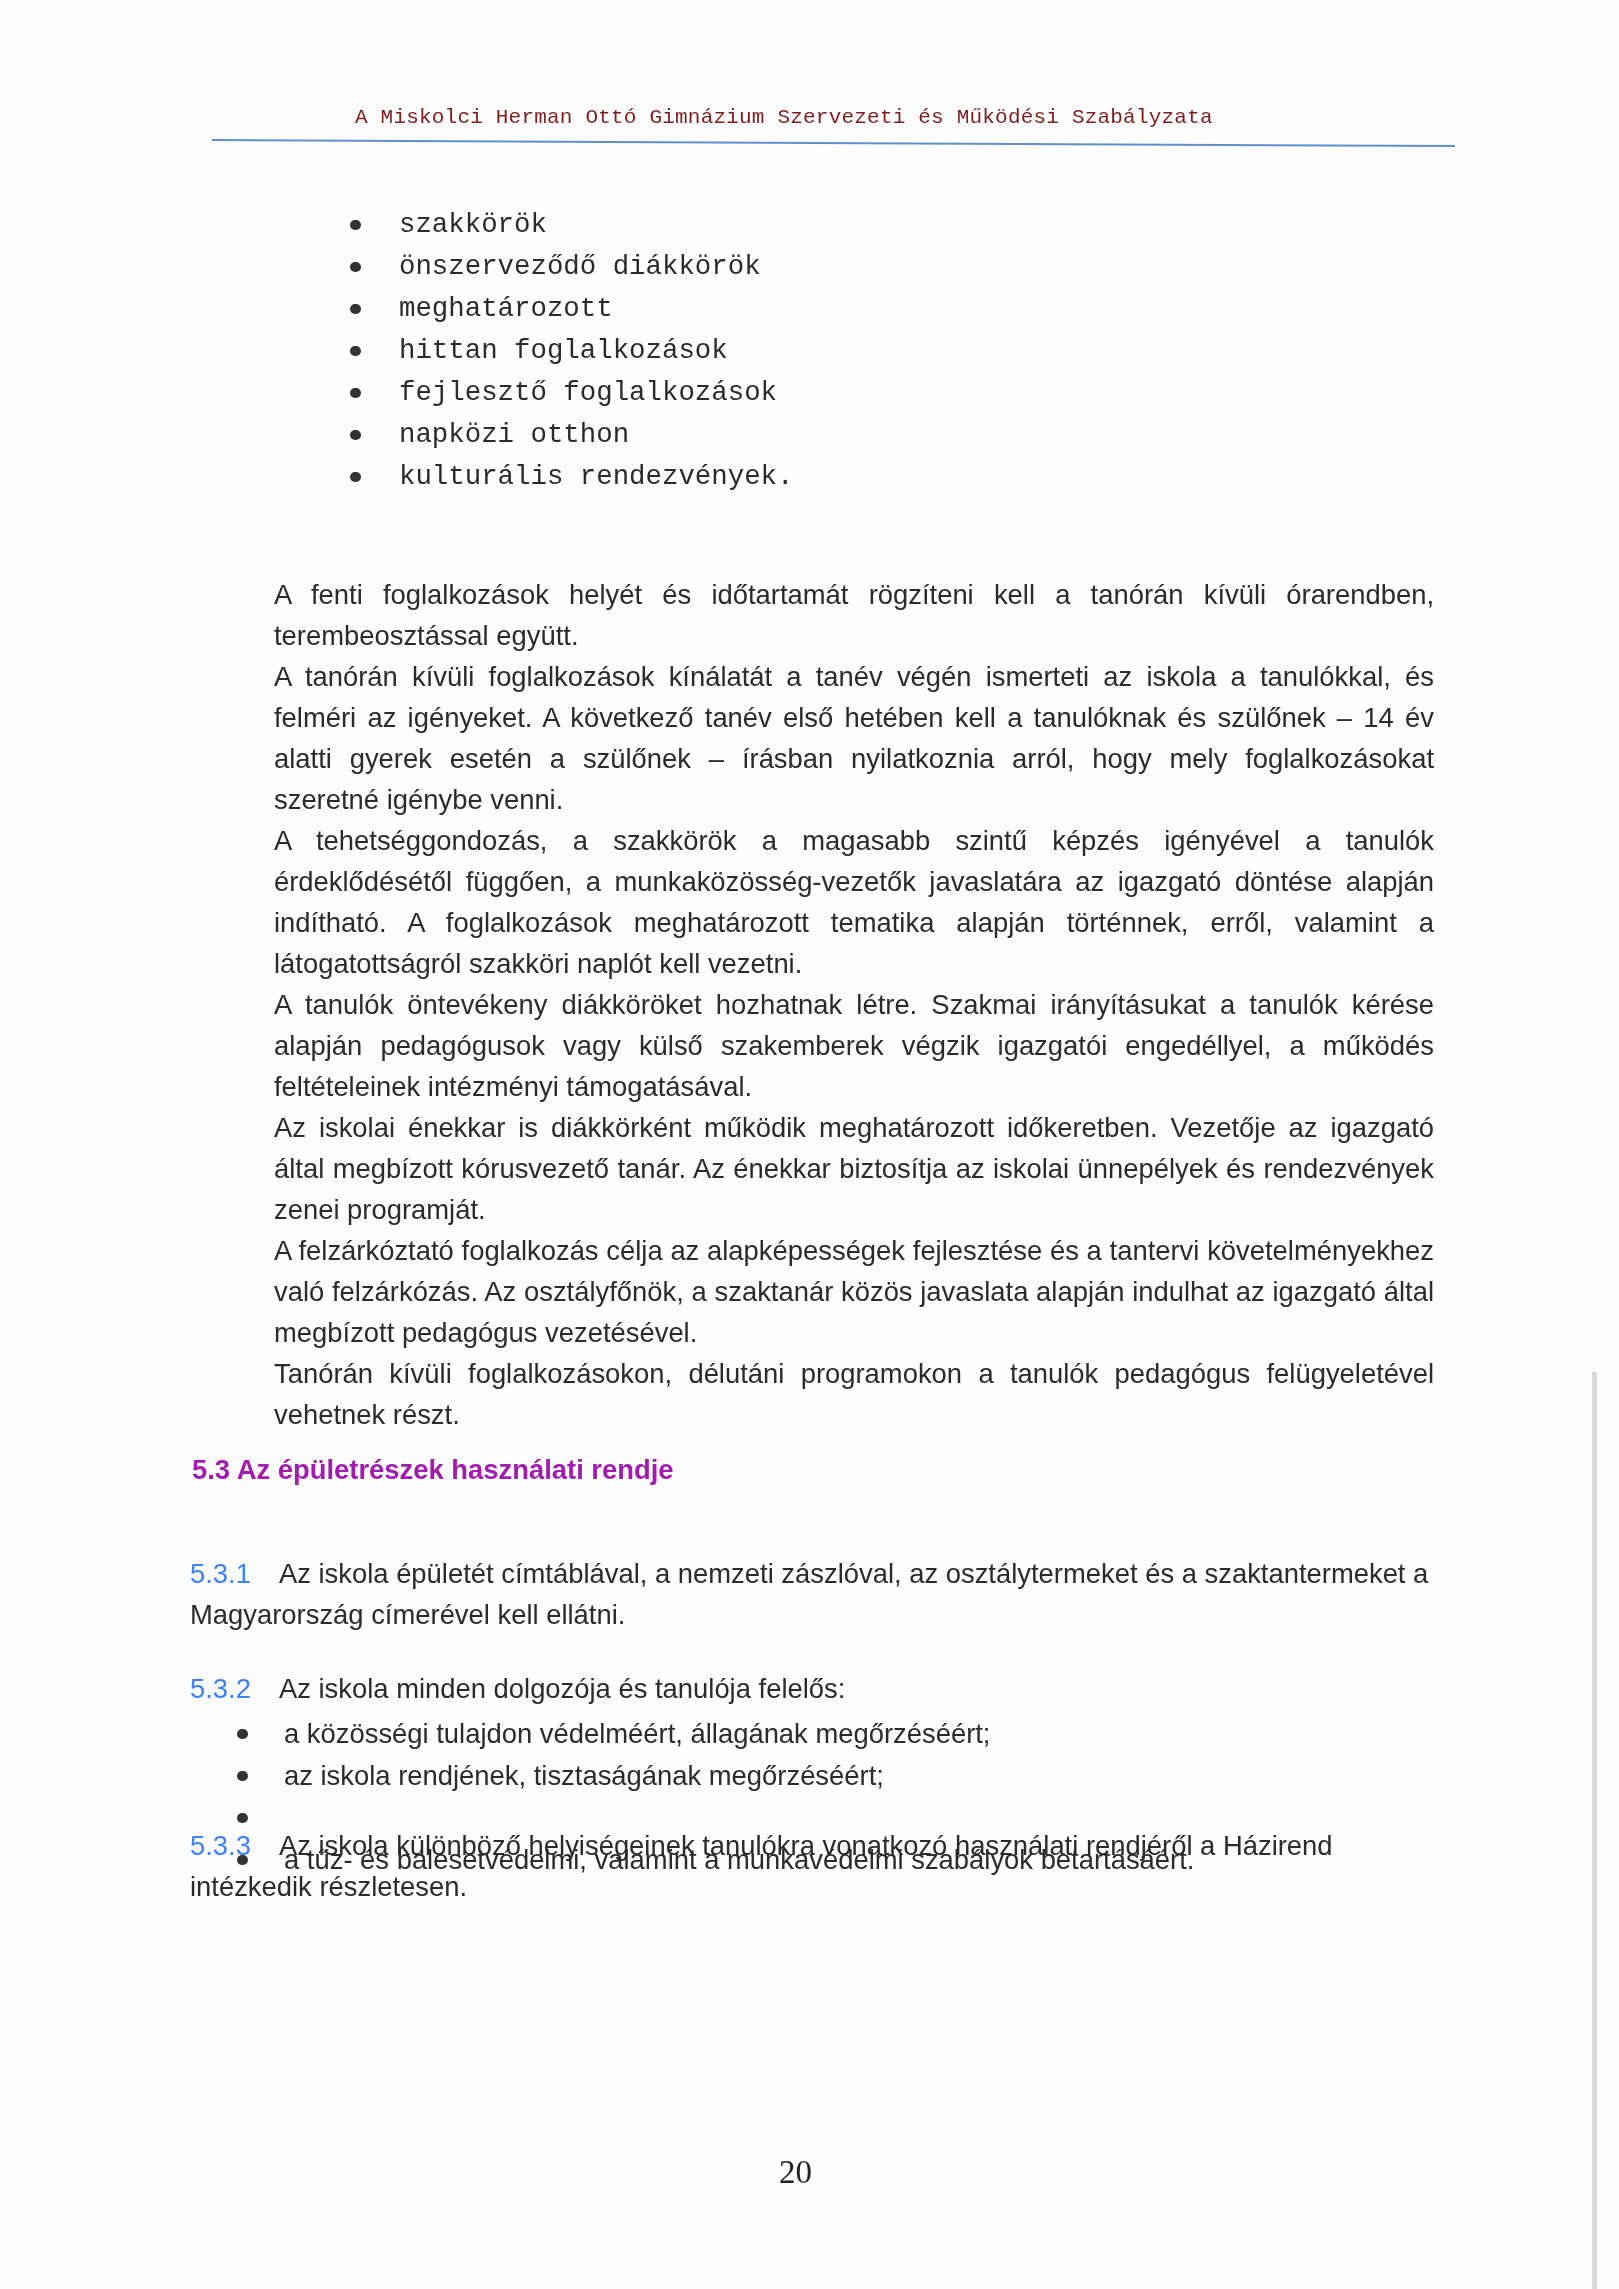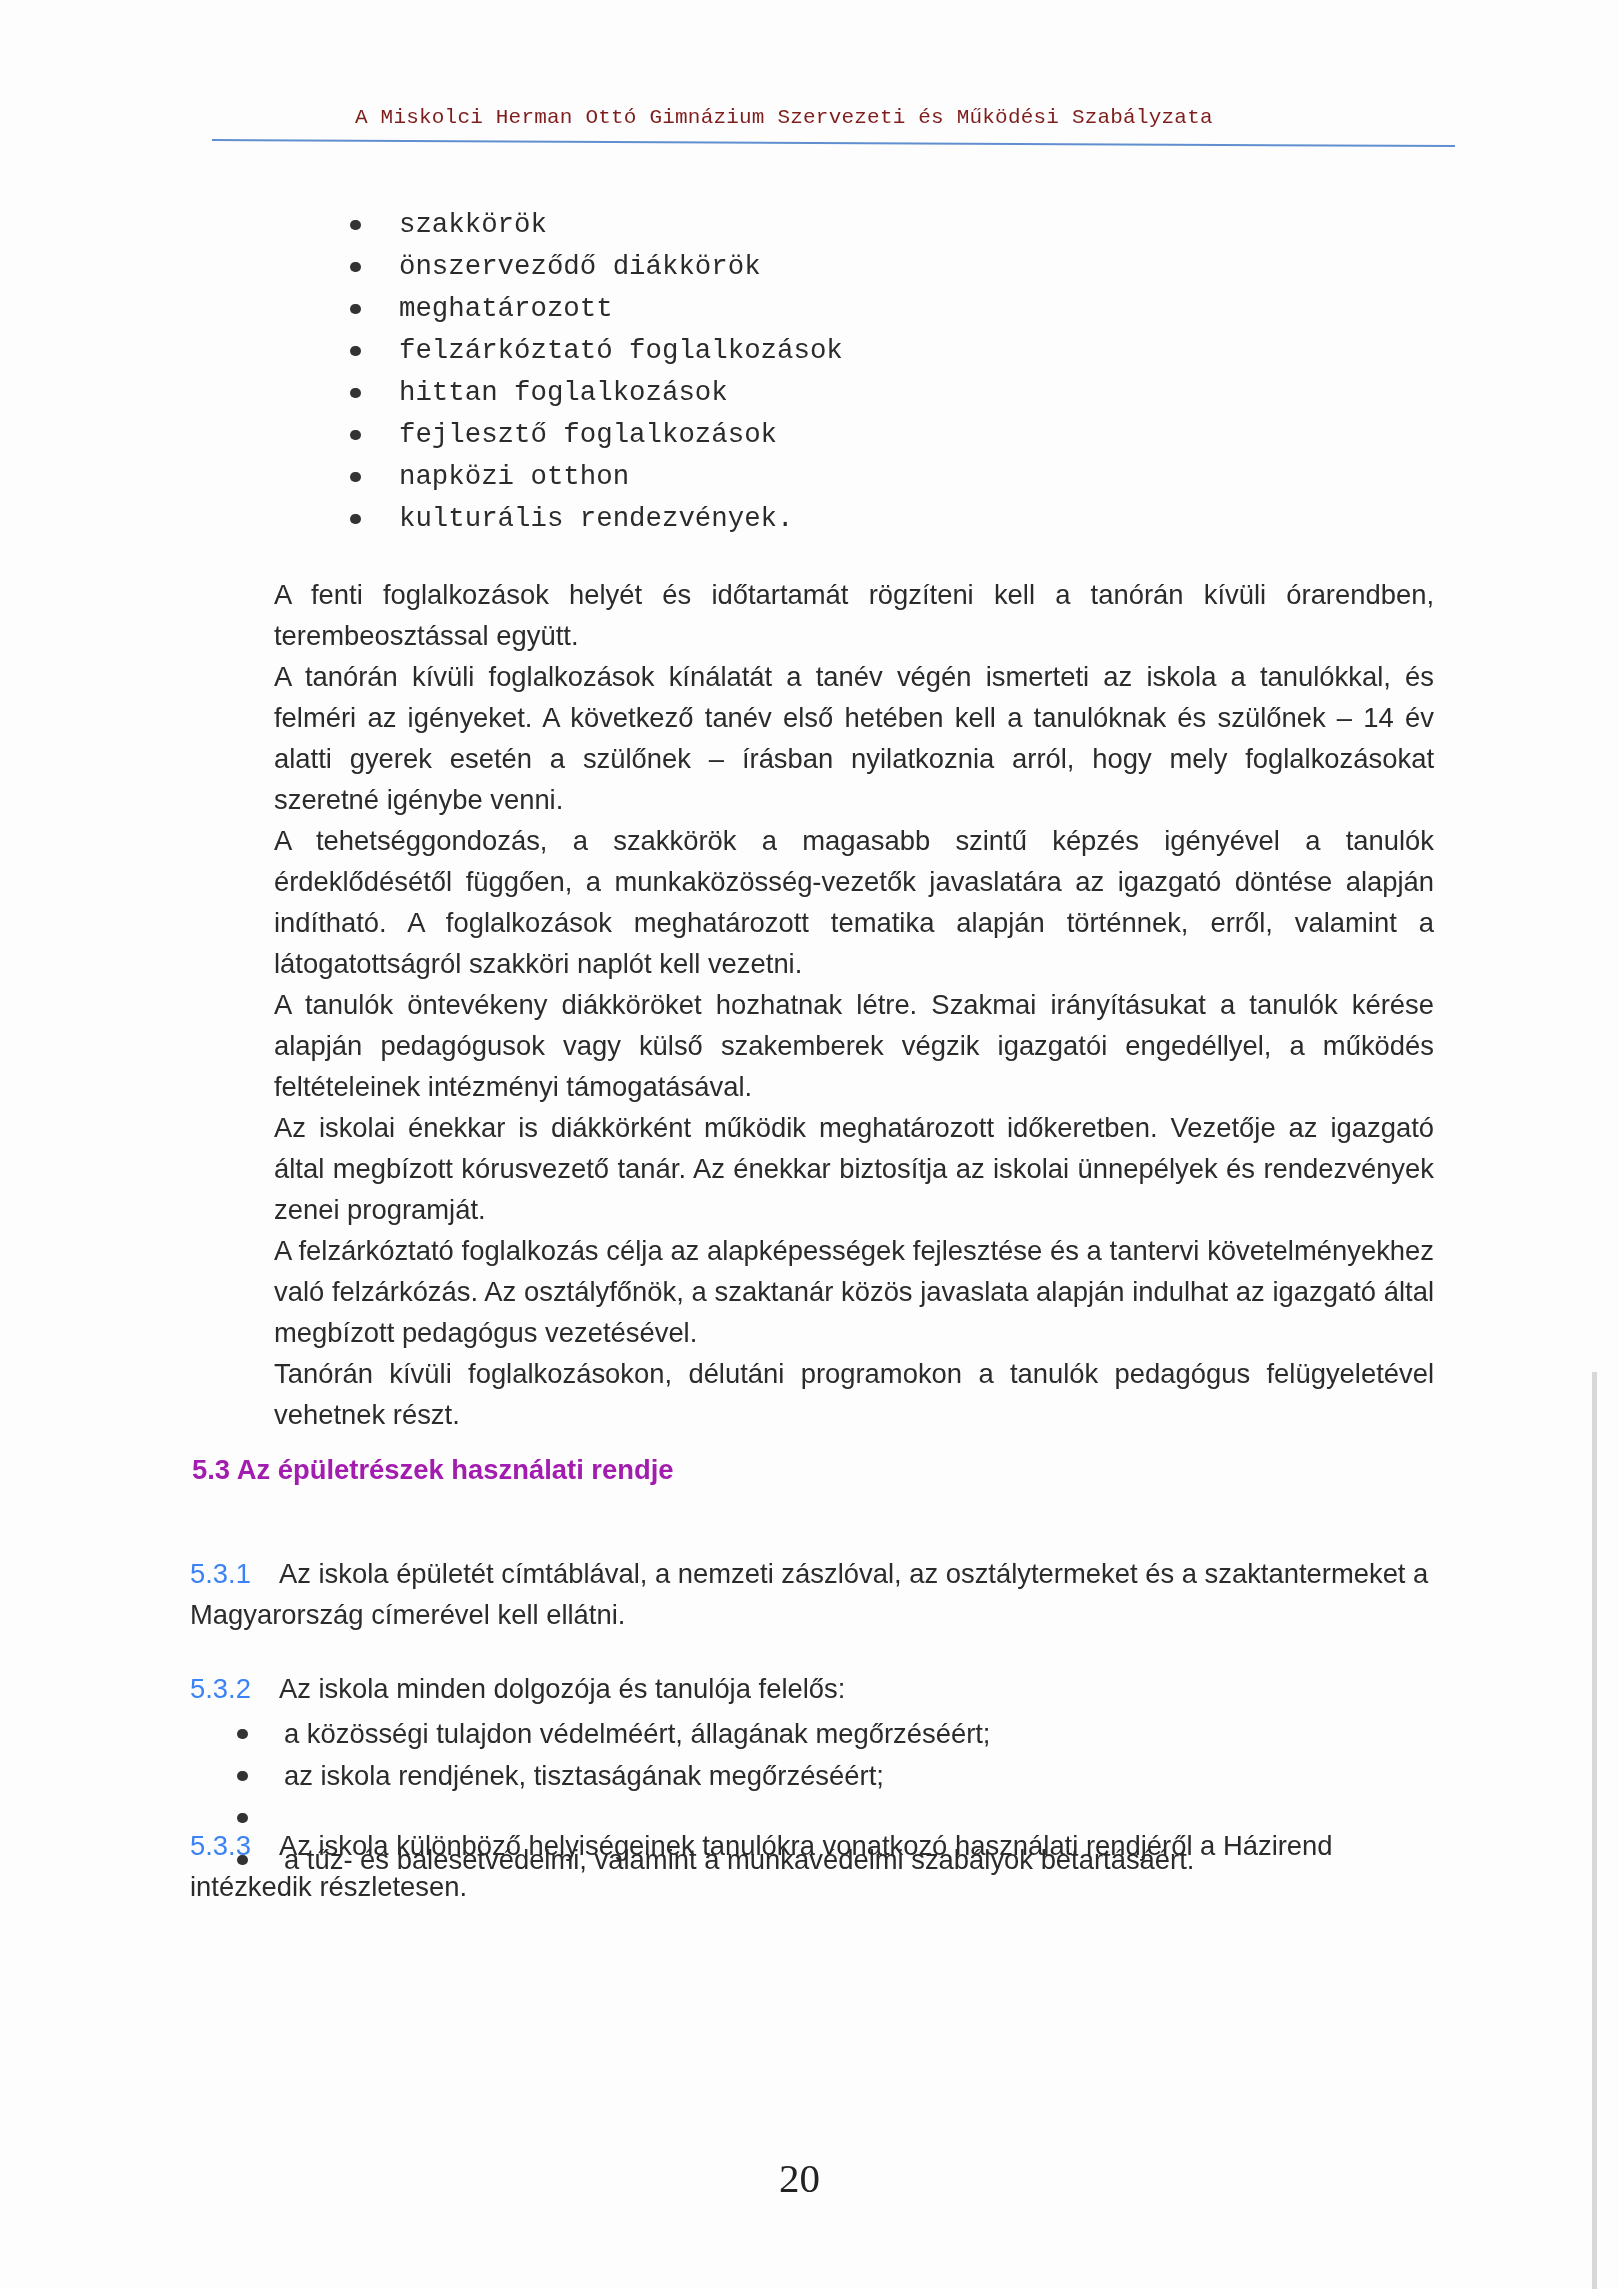--- a/index.html
+++ b/index.html
@@ -30,36 +30,35 @@
     position: absolute; left: 192px; top: 1454px; font-size: 27.4px; color: #a21caf; font-weight: bold; white-space: nowrap;
   }
   .sub {
     position: absolute; left: 190px; width: 1264px; font-size: 27.4px; line-height: 41px;
   }
   .sub .num { color: #3b82f6; margin-right: 28px; }
   .bullets2 { position: absolute; left: 235px; top: 1713px; margin: 0; padding: 0; list-style: none; }
   .bullets2 li { position: relative; height: 42px; font-size: 27.4px; line-height: 41px; padding-left: 49px; white-space: nowrap; }
   .page-number {
     position: absolute; left: 779px; top: 2154px; font-family: "Liberation Serif", "DejaVu Serif", serif;
-    font-size: 41px; color: #222;
+    font-size: 33px; color: #222;
   }
 </style>
 </head>
 <body>
 
 <div class="page-edge"></div>
 
 <div class="header-title">A Miskolci Herman Ottó Gimnázium Szervezeti és Működési Szabályzata</div>
 <div class="header-rule"></div>
 
 <ul class="bullets1">
   <li><span class="dot"></span><span>szakkörök</span></li>
   <li><span class="dot"></span><span>önszerveződő diákkörök</span></li>
   <li><span class="dot"></span><span>meghatározott</span></li>
-  <li><span class="dot"></span><span>felzárkóztató foglalkozások</span></li>
   <li><span class="dot"></span><span>hittan foglalkozások</span></li>
   <li><span class="dot"></span><span>fejlesztő foglalkozások</span></li>
   <li><span class="dot"></span><span>napközi otthon</span></li>
   <li><span class="dot"></span><span>kulturális rendezvények.</span></li>
 </ul>
 
 <div class="body-block" style="top:574px;">
   <p class="para">A fenti foglalkozások helyét és időtartamát rögzíteni kell a tanórán kívüli órarendben, terembeosztással együtt.</p>
   <p class="para">A tanórán kívüli foglalkozások kínálatát a tanév végén ismerteti az iskola a tanulókkal, és felméri az igényeket. A következő tanév első hetében kell a tanulóknak és szülőnek – 14 év alatti gyerek esetén a szülőnek – írásban nyilatkoznia arról, hogy mely foglalkozásokat szeretné igénybe venni.</p>
   <p class="para">A tehetséggondozás, a szakkörök a magasabb szintű képzés igényével a tanulók érdeklődésétől függően, a munkaközösség-vezetők javaslatára az igazgató döntése alapján indítható. A foglalkozások meghatározott tematika alapján történnek, erről, valamint a látogatottságról szakköri naplót kell vezetni.</p>

